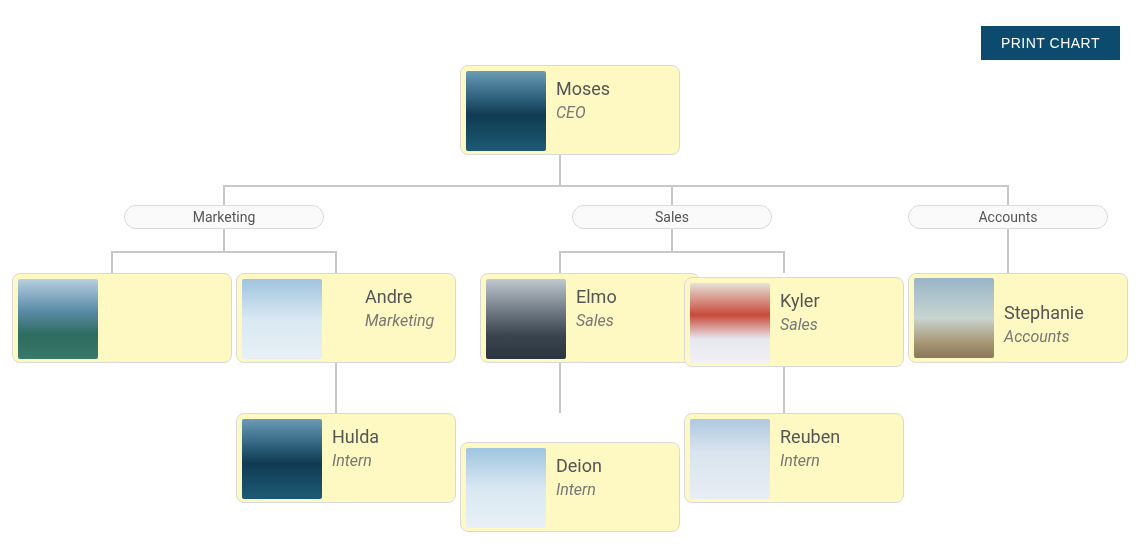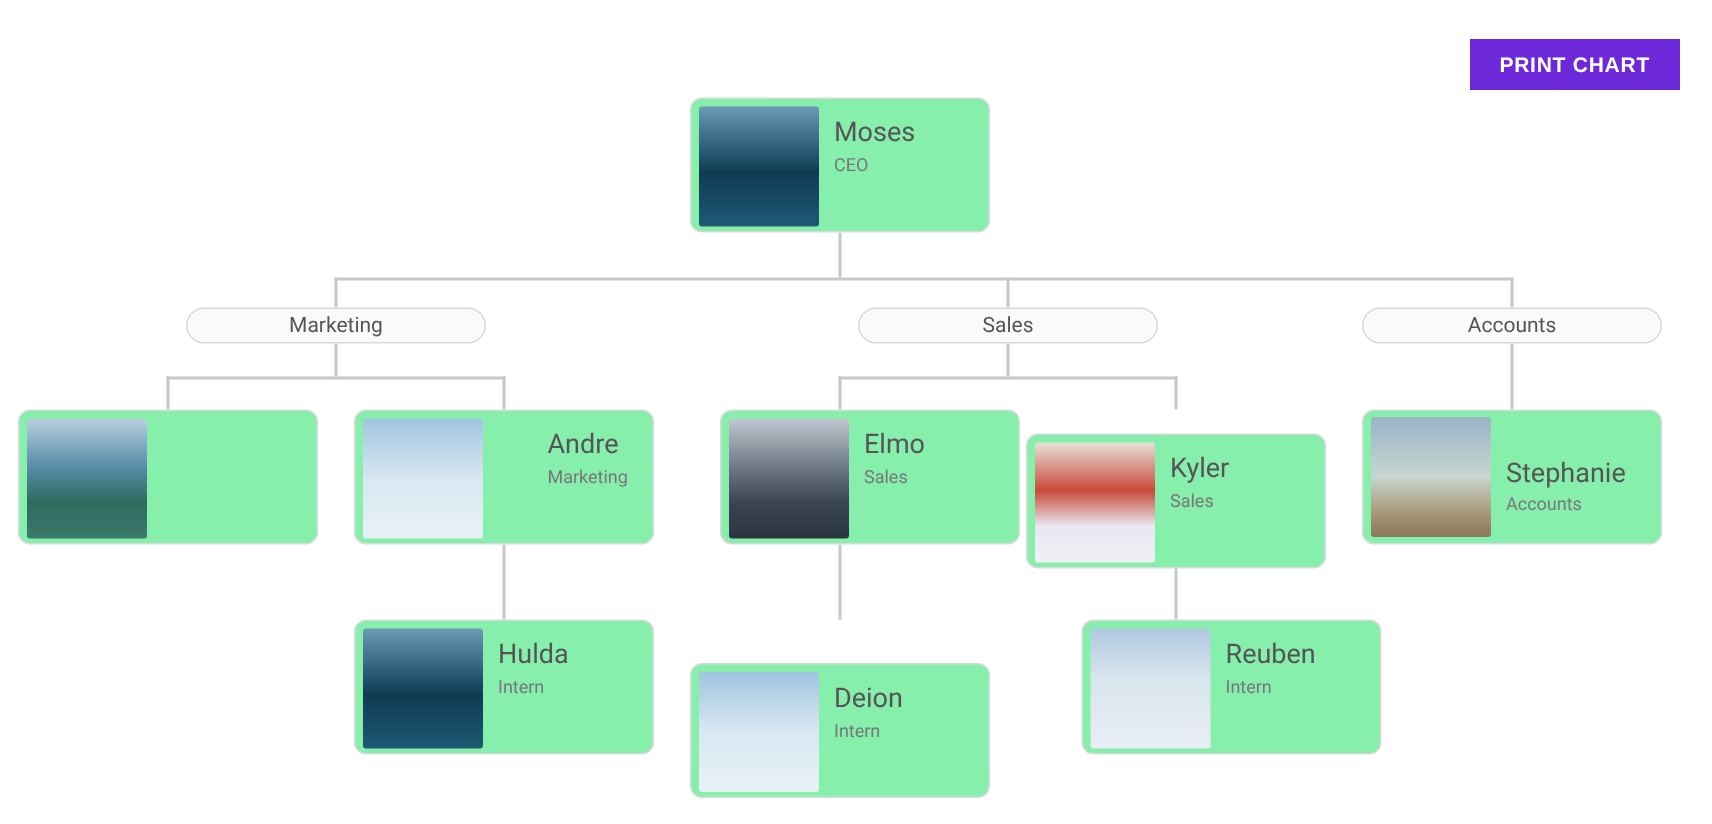--- a/index.html
+++ b/index.html
@@ -8,34 +8,34 @@
     background: #fff;
     width: 1141px;
     height: 549px;
     position: relative;
     overflow: hidden;
   }
   .print-btn {
     position: absolute;
     top: 26px;
     right: 21px;
-    background: #6d28d9;
+    background: #0c4a6e;
     color: #fff;
     border: none;
     padding: 9px 20px;
     font-size: 14px;
-    font-weight: 700;
+    font-weight: 400;
     letter-spacing: 0.5px;
     cursor: pointer;
   }
   .card {
     position: absolute;
-    width: 200px;
+    width: 220px;
     height: 90px;
-    background: #86efac;
+    background: #fef9c3;
     border: 1px solid #d9d9d9;
     border-radius: 8px;
     display: flex;
     align-items: stretch;
     overflow: hidden;
   }
   .card .avatar {
     width: 80px;
     height: 80px;
     margin: 5px 0 5px 5px;
@@ -47,22 +47,23 @@
     display: flex;
     flex-direction: column;
   }
   .card .name {
     font-size: 18px;
     color: #555;
     font-weight: 400;
     line-height: 1.2;
   }
   .card .title {
-    font-size: 12px;
+    font-size: 16px;
     color: #777;
+    font-style: italic;
     margin-top: 3px;
   }
   .dept {
     position: absolute;
     width: 200px;
     height: 24px;
     background: #fafafa;
     border: 1px solid #d9d9d9;
     border-radius: 12px;
     display: flex;
@@ -149,21 +150,21 @@
 </div>
 
 <div class="card" style="left:480px; top:273px;">
   <div class="avatar av4"></div>
   <div class="info">
     <span class="name">Elmo</span>
     <span class="title">Sales</span>
   </div>
 </div>
 
-<div class="card" style="left:684px; top:289px;">
+<div class="card" style="left:684px; top:277px;">
   <div class="avatar av5"></div>
   <div class="info">
     <span class="name">Kyler</span>
     <span class="title">Sales</span>
   </div>
 </div>
 
 <div class="card" style="left:908px; top:273px;align-items:center;">
   <div class="avatar av6"></div>
   <div class="info">
@@ -181,19 +182,19 @@
 </div>
 
 <div class="card" style="left:460px; top:413px;margin-top:29px;">
   <div class="avatar av3"></div>
   <div class="info">
     <span class="name">Deion</span>
     <span class="title">Intern</span>
   </div>
 </div>
 
-<div class="card" style="left:684px; top:413px;margin-left:37px;">
+<div class="card" style="left:684px; top:413px;">
   <div class="avatar av7"></div>
   <div class="info">
     <span class="name">Reuben</span>
     <span class="title">Intern</span>
   </div>
 </div>
 
 </body></html>

